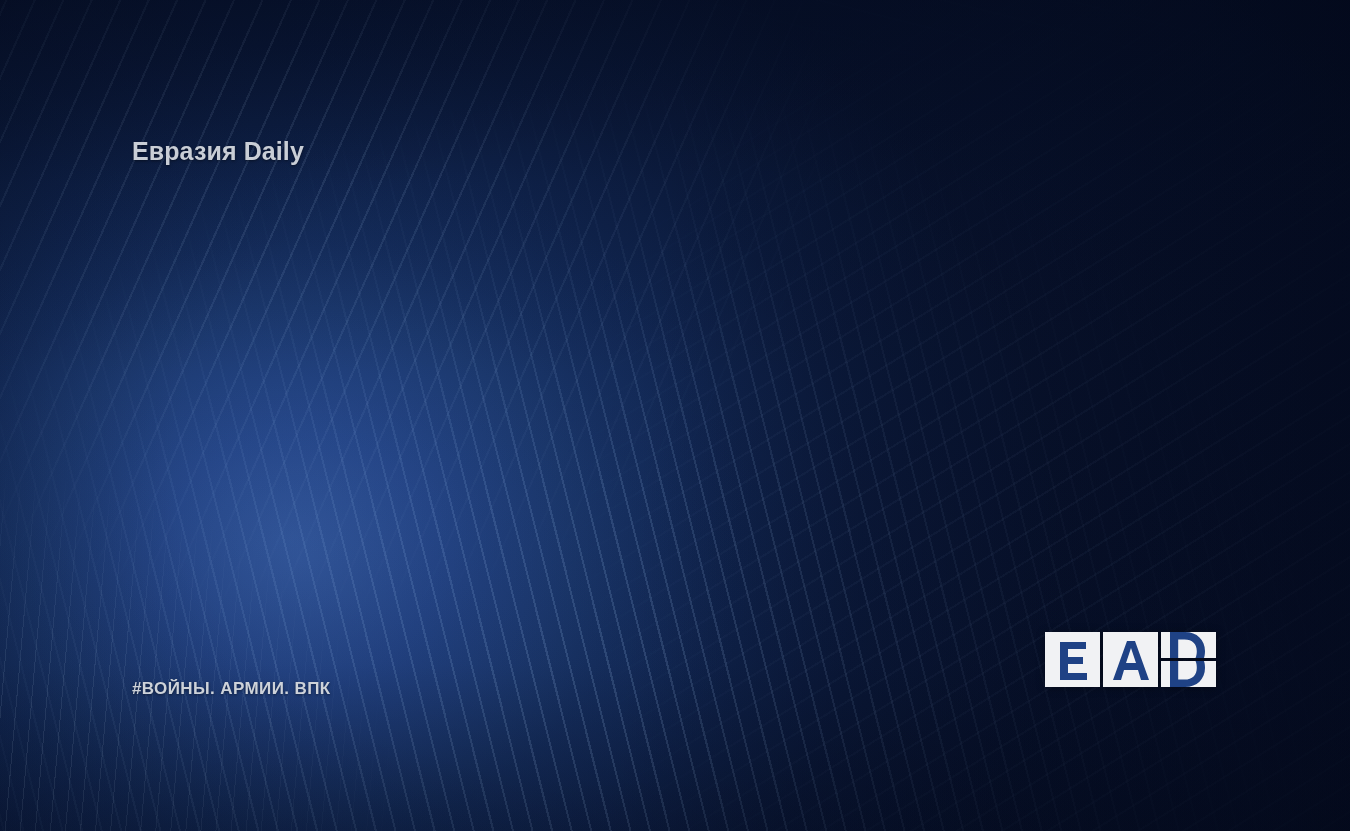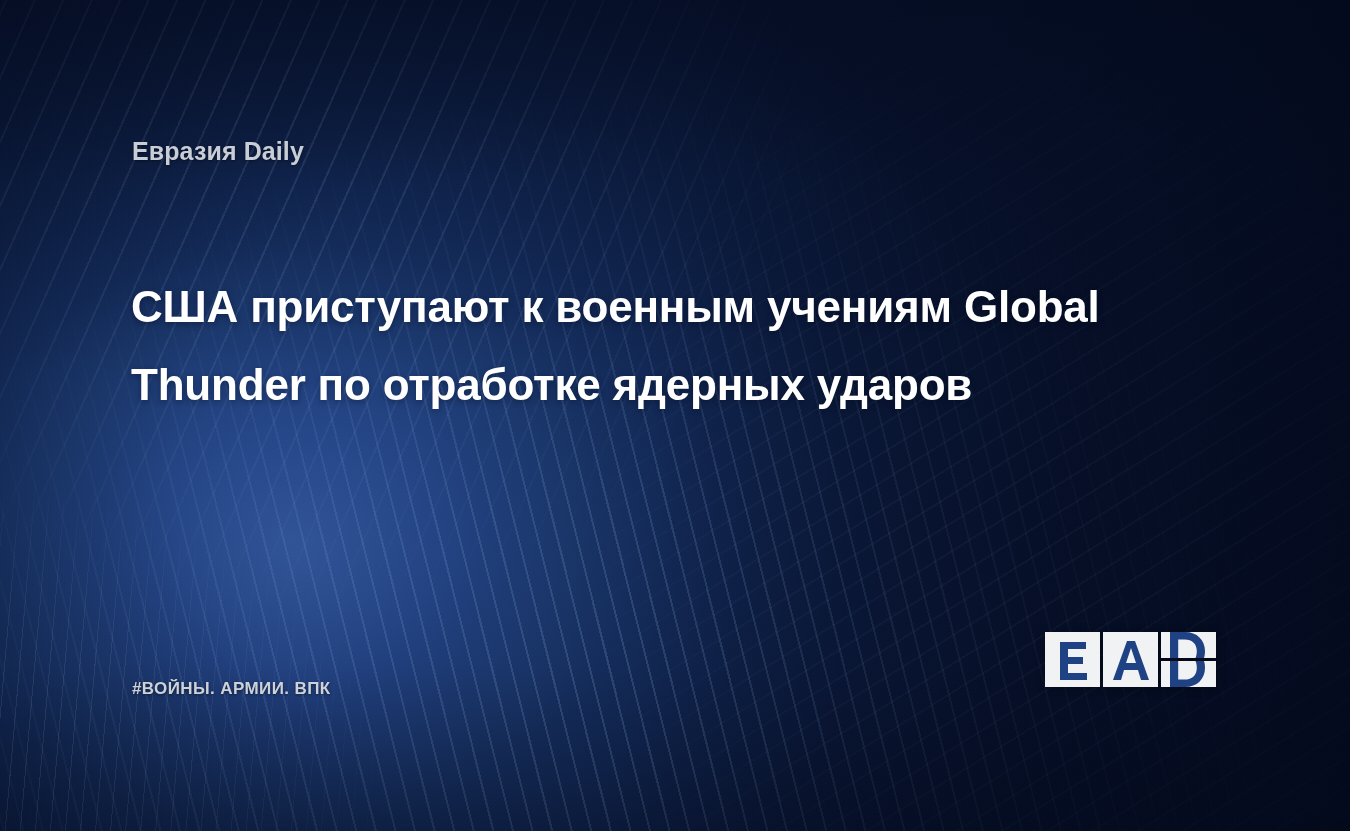--- a/index.html
+++ b/index.html
@@ -160,21 +160,20 @@
   <div class="streaks s5"></div>
   <div class="glow"></div>
   <div class="bg-darkright"></div>
   <div class="bg-darktop"></div>
   <div class="vignette"></div>
 
   <div class="content">
 
     <div class="brand">Евразия Daily</div>
 
-    <h1 class="headline">США приступают к военным учениям Global Thunder по отработке ядерных ударов</h1>
 
     <div class="hashtag">#ВОЙНЫ. АРМИИ. ВПК</div>
 
     <div class="logo">
 
       <div class="tile">
         <svg width="34" height="40" viewBox="0 0 34 40" aria-hidden="true">
           <path d="M4 2 H30 V9 H12 V17 H27 V24 H12 V33 H31 V40 H4 Z" fill="#1f4285"></path>
         </svg>
       </div>

